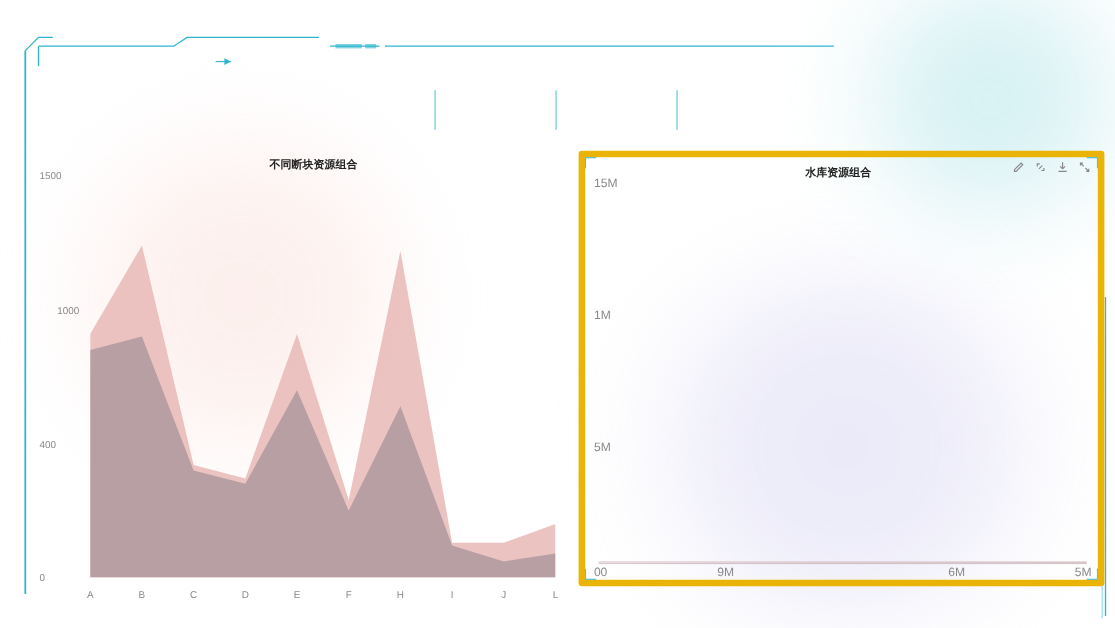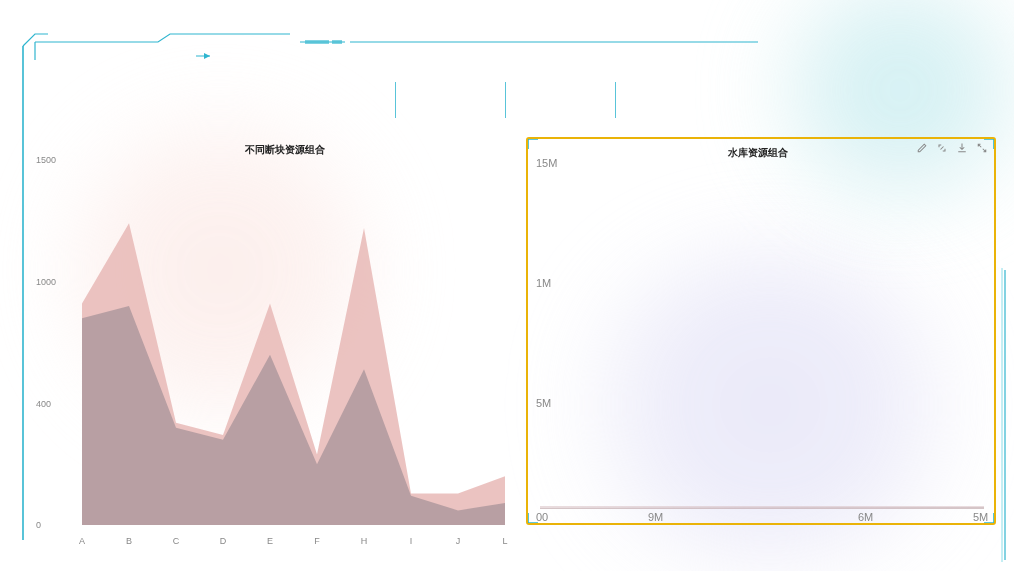--- a/index.html
+++ b/index.html
@@ -3,21 +3,21 @@
 <meta charset="utf-8">
 <style>
   html,body{margin:0;padding:0;width:1014px;height:571px;overflow:hidden;font-family:"Microsoft YaHei","PingFang SC",sans-serif;background:#fff;}
   .bg{position:absolute;inset:0;pointer-events:none;}
   .blob{position:absolute;border-radius:50%;filter:blur(40px);opacity:.6}
   .frame{position:absolute;pointer-events:none}
   .frame svg{display:block}
   .chart-title{position:absolute;font-size:10px;font-weight:700;color:#222}
   .ytick{position:absolute;font-size:9px;color:#888;text-align:left;width:30px}
   .xtick{position:absolute;font-size:9px;color:#888;text-align:center;width:20px}
-  .right-panel{position:absolute;border:2px solid #eab308;border-radius:3px;background:rgba(255,255,255,.05)}
+  .right-panel{position:absolute;border:6px solid #eab308;border-radius:3px;background:rgba(255,255,255,.05)}
   .toolbar{position:absolute;top:3px;right:6px;display:flex;gap:8px}
   .ticon{width:12px;height:12px;display:flex;align-items:center;justify-content:center;cursor:pointer;color:#888}
   .ticon svg{width:12px;height:12px;stroke:currentColor;fill:none;stroke-width:1.4}
   .rtick{position:absolute;font-size:11px;color:#888}
   .corner-acc{position:absolute}
 </style>
 </head>
 <body>
 
 <div class="bg">
@@ -48,21 +48,21 @@
   </svg>
 </div>
 
 <div style="position:absolute;left:395px;top:82px;width:1px;height:36px;background:#2fb5cf;opacity:.8"></div>
 <div style="position:absolute;left:505px;top:82px;width:1px;height:36px;background:#2fb5cf;opacity:.8"></div>
 <div style="position:absolute;left:615px;top:82px;width:1px;height:36px;background:#2fb5cf;opacity:.8"></div>
 
 <div class="chart-title" style="left:245px;top:143px">不同断块资源组合</div>
 
 <div class="ytick" style="left:36px;top:155px">1500</div>
-<div class="ytick" style="left:36px;top:277px">1000</div>
+<div class="ytick" style="left:52px;top:277px">1000</div>
 <div class="ytick" style="left:36px;top:399px">400</div>
 <div class="ytick" style="left:36px;top:520px">0</div>
 
 <div class="xtick" style="left:72px;top:536px">A</div>
 <div class="xtick" style="left:119px;top:536px">B</div>
 <div class="xtick" style="left:166px;top:536px">C</div>
 <div class="xtick" style="left:213px;top:536px">D</div>
 <div class="xtick" style="left:260px;top:536px">E</div>
 <div class="xtick" style="left:307px;top:536px">F</div>
 <div class="xtick" style="left:354px;top:536px">H</div>

